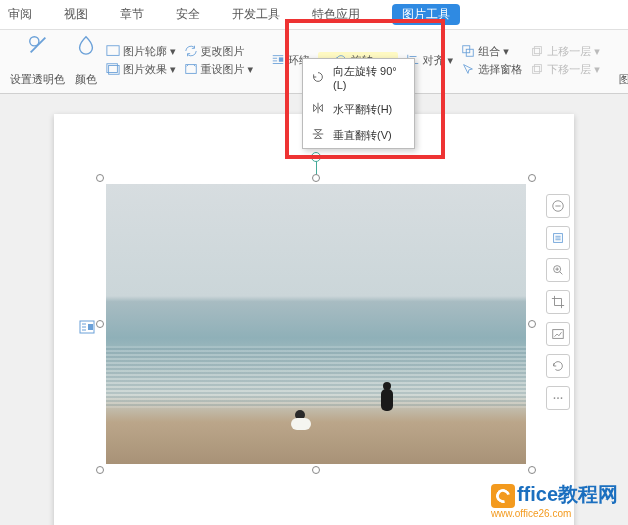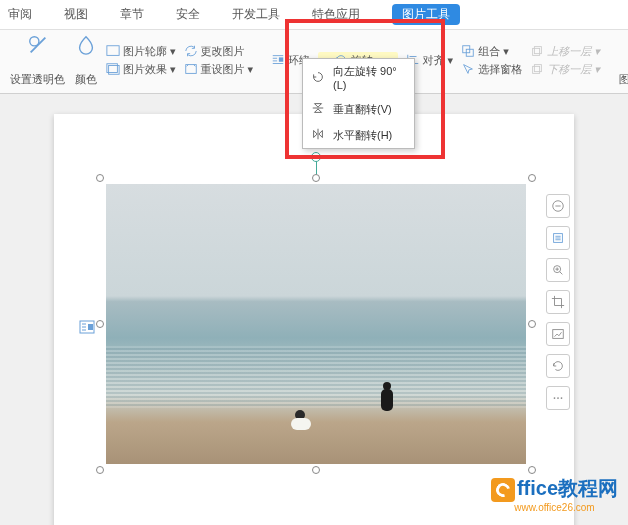--- a/index.html
+++ b/index.html
@@ -55,21 +55,21 @@
     .trow {
       display: flex;
       align-items: center;
       gap: 3px;
       font-size: 11px;
       color: #555;
       white-space: nowrap;
       cursor: pointer;
     }
     .trow.sel { background: #fef9c3; padding: 1px 16px; border-radius:2px;}
-    .trow.disabled { color: #bbb; cursor: default; font-style: italic; }
+    .trow.disabled { color: #bbb; cursor: default; }
     .sep { width:1px; height:40px; background:#e0e0e0; margin:0 4px; }
     .canvas {
       position: relative;
       background: #f0f0f0;
       height: 440px;
       display: flex;
       justify-content: center;
     }
     .page {
       margin-top: 20px;
@@ -158,22 +158,22 @@
     }
     .redbox {
       position:absolute;
       left: 285px; top: 19px;
       width: 160px; height: 140px;
       border: 4px solid #e33;
       z-index: 40;
       pointer-events:none;
     }
     .watermark {
-      position:absolute; right:10px; bottom:12px;
-      text-align:center;
+      position:absolute; right:10px; bottom:6px;
+      text-align:left;
     }
     .wm-title {
       font-size:20px; font-weight:bold;
       color:#1b6fbf;
     }
     .wm-title .o {
       display:inline-block; width:24px; height:24px;
       background:#f39a1e; border-radius:4px;
       vertical-align:middle; margin-right:2px;
       position:relative;
@@ -339,29 +339,29 @@
 <div class="dropdown">
   <div class="item">
     <span><svg width="14" height="14" viewBox="0 0 16 16">
           <path d="M8 3a5 5 0 1 1-5 5" stroke="#555" fill="none"></path>
           <path d="M3 5l0 3 3 0" stroke="#555" fill="none"></path>
         </svg></span>
     <span>向左旋转 90°(L)</span>
   </div>
   <div class="item">
     <span><svg width="14" height="14" viewBox="0 0 16 16">
+          <path d="M8 2v12M3 4l0 8 4-4zM13 4l0 8-4-4z" stroke="#555" fill="none"></path>
+        </svg></span>
+    <span>水平翻转(H)</span>
+  </div>
+  <div class="item">
+    <span><svg width="14" height="14" viewBox="0 0 16 16">
           <path d="M2 8h12M4 3l8 0-4 4zM4 13l8 0-4-4z" stroke="#555" fill="none"></path>
         </svg></span>
     <span>垂直翻转(V)</span>
-  </div>
-  <div class="item">
-    <span><svg width="14" height="14" viewBox="0 0 16 16">
-          <path d="M8 2v12M3 4l0 8 4-4zM13 4l0 8-4-4z" stroke="#555" fill="none"></path>
-        </svg></span>
-    <span>水平翻转(H)</span>
   </div>
 </div>
 
 <div class="redbox"></div>
 
 <div class="canvas">
   <div class="page">
 
     <div class="side-icon">
       <svg width="16" height="16" viewBox="0 0 16 16">

